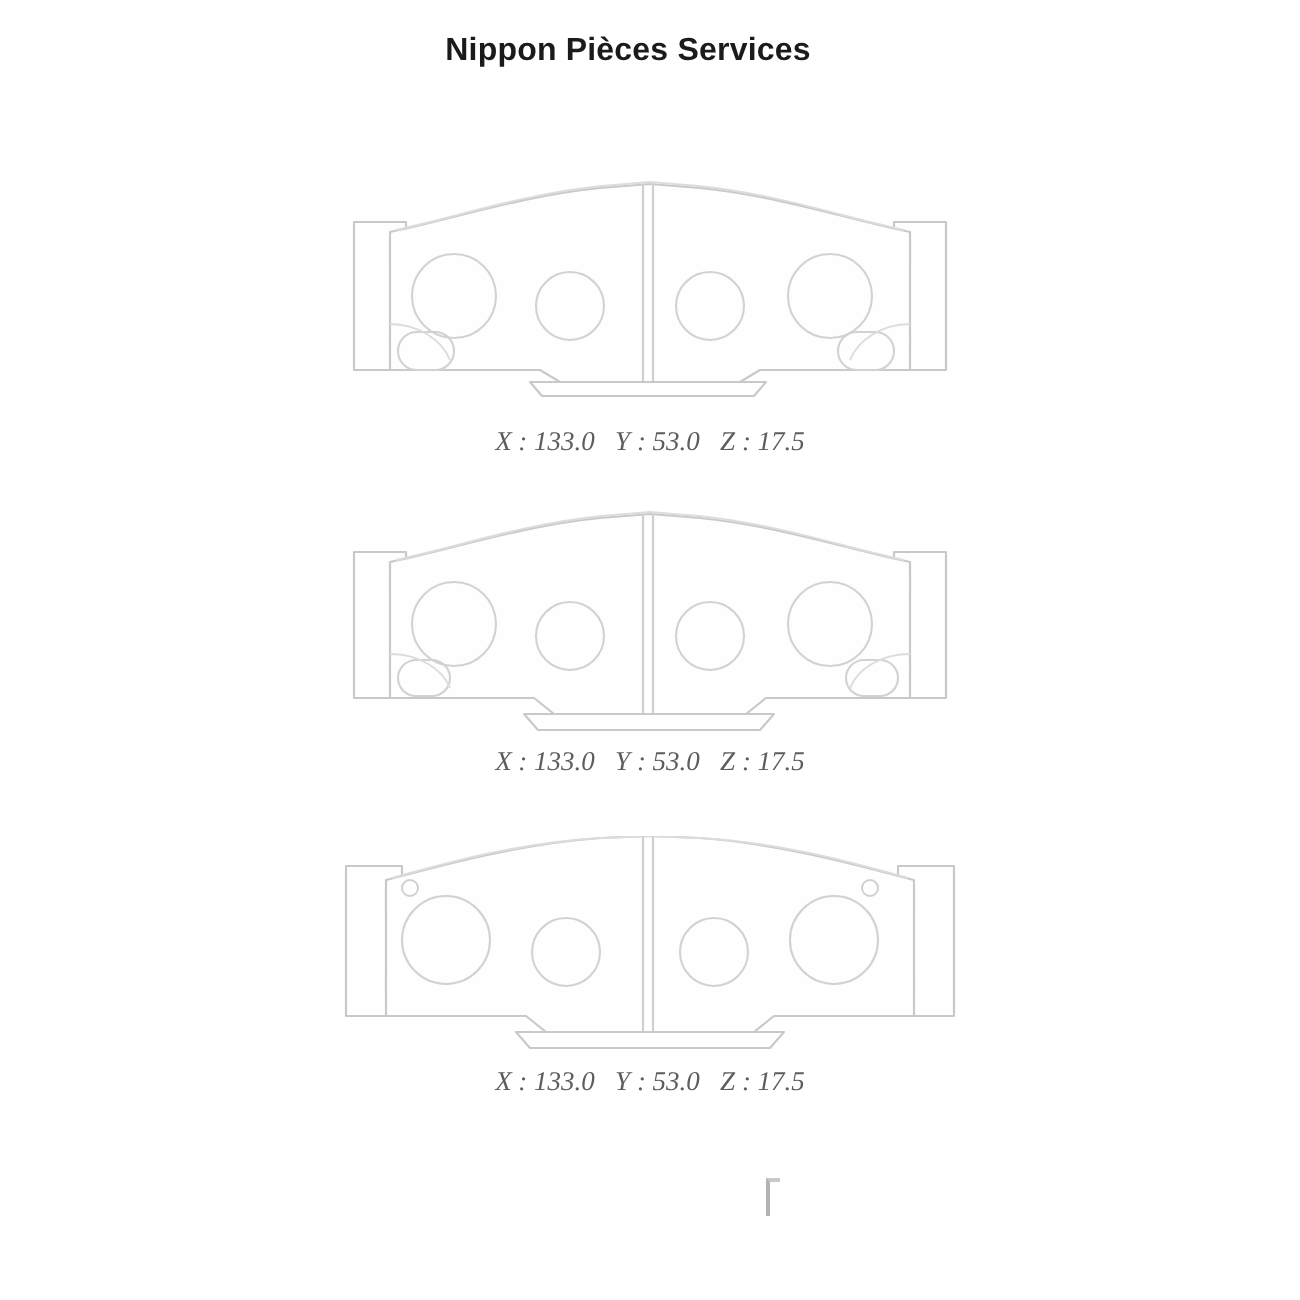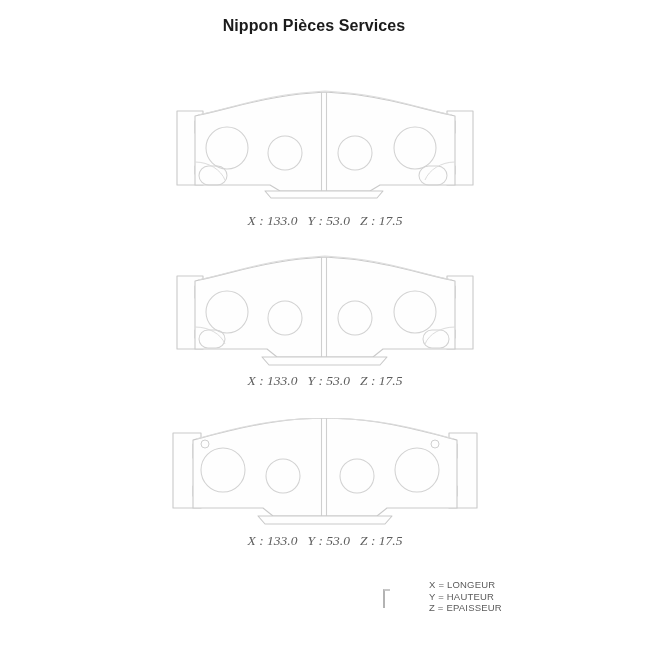--- a/index.html
+++ b/index.html
@@ -214,19 +214,14 @@
 
       <circle class="pad-tiny" cx="40" cy="26" r="4"></circle>
       <circle class="pad-tiny" cx="270" cy="26" r="4"></circle>
     </svg>
   </div>
 
   <div class="dims" id="dims-3">X : 133.0   Y : 53.0   Z : 17.5</div>
 
   <div class="bracket-mark"></div>
 
-  <div class="legend">
-    <div>X = LONGEUR</div>
-    <div>Y = HAUTEUR</div>
-    <div>Z = EPAISSEUR</div>
-  </div>
 
 </div>
 
 </body></html>

